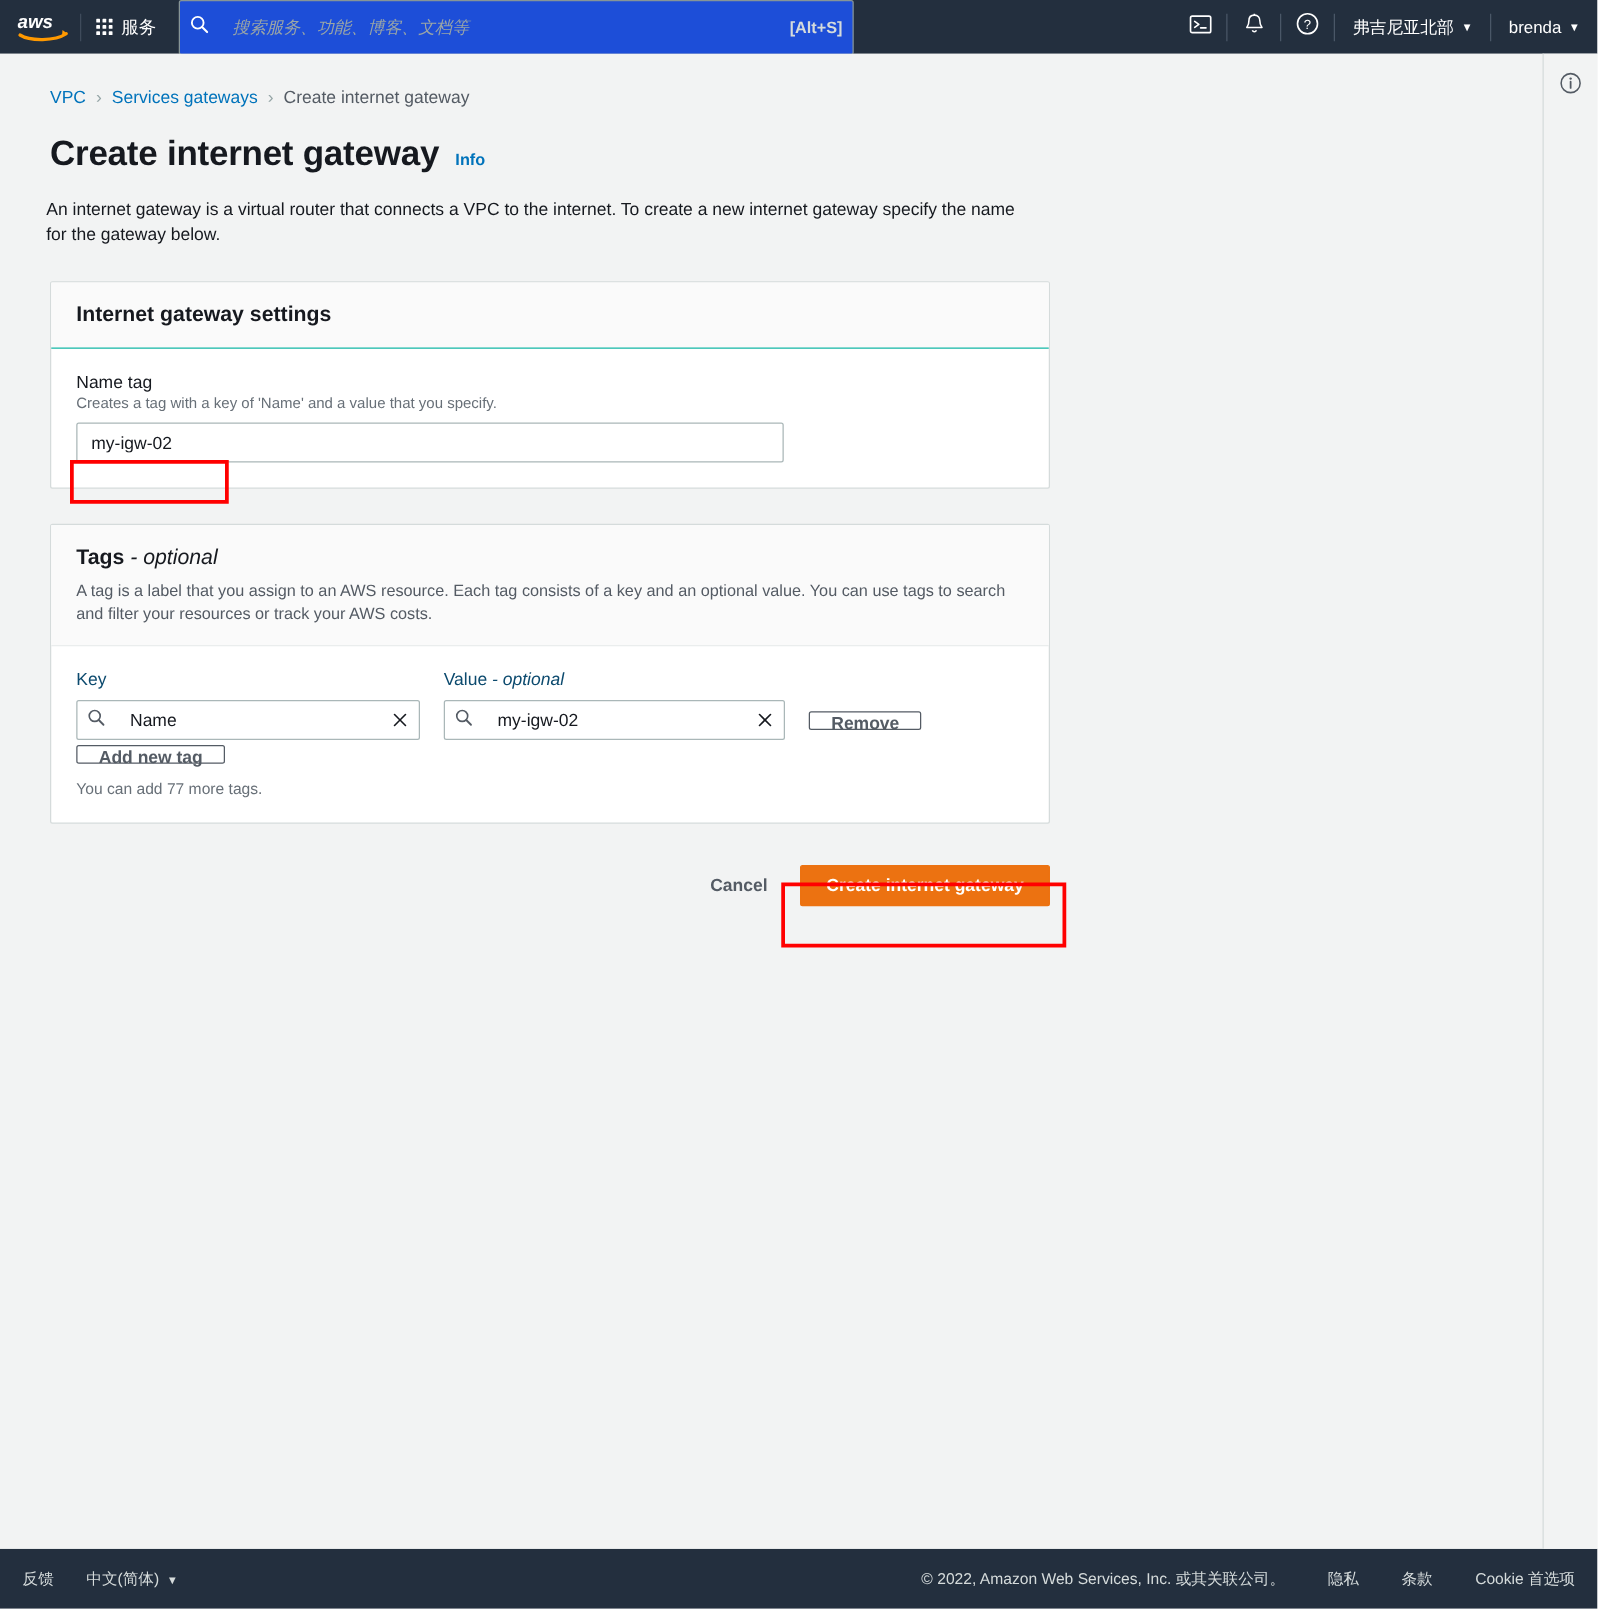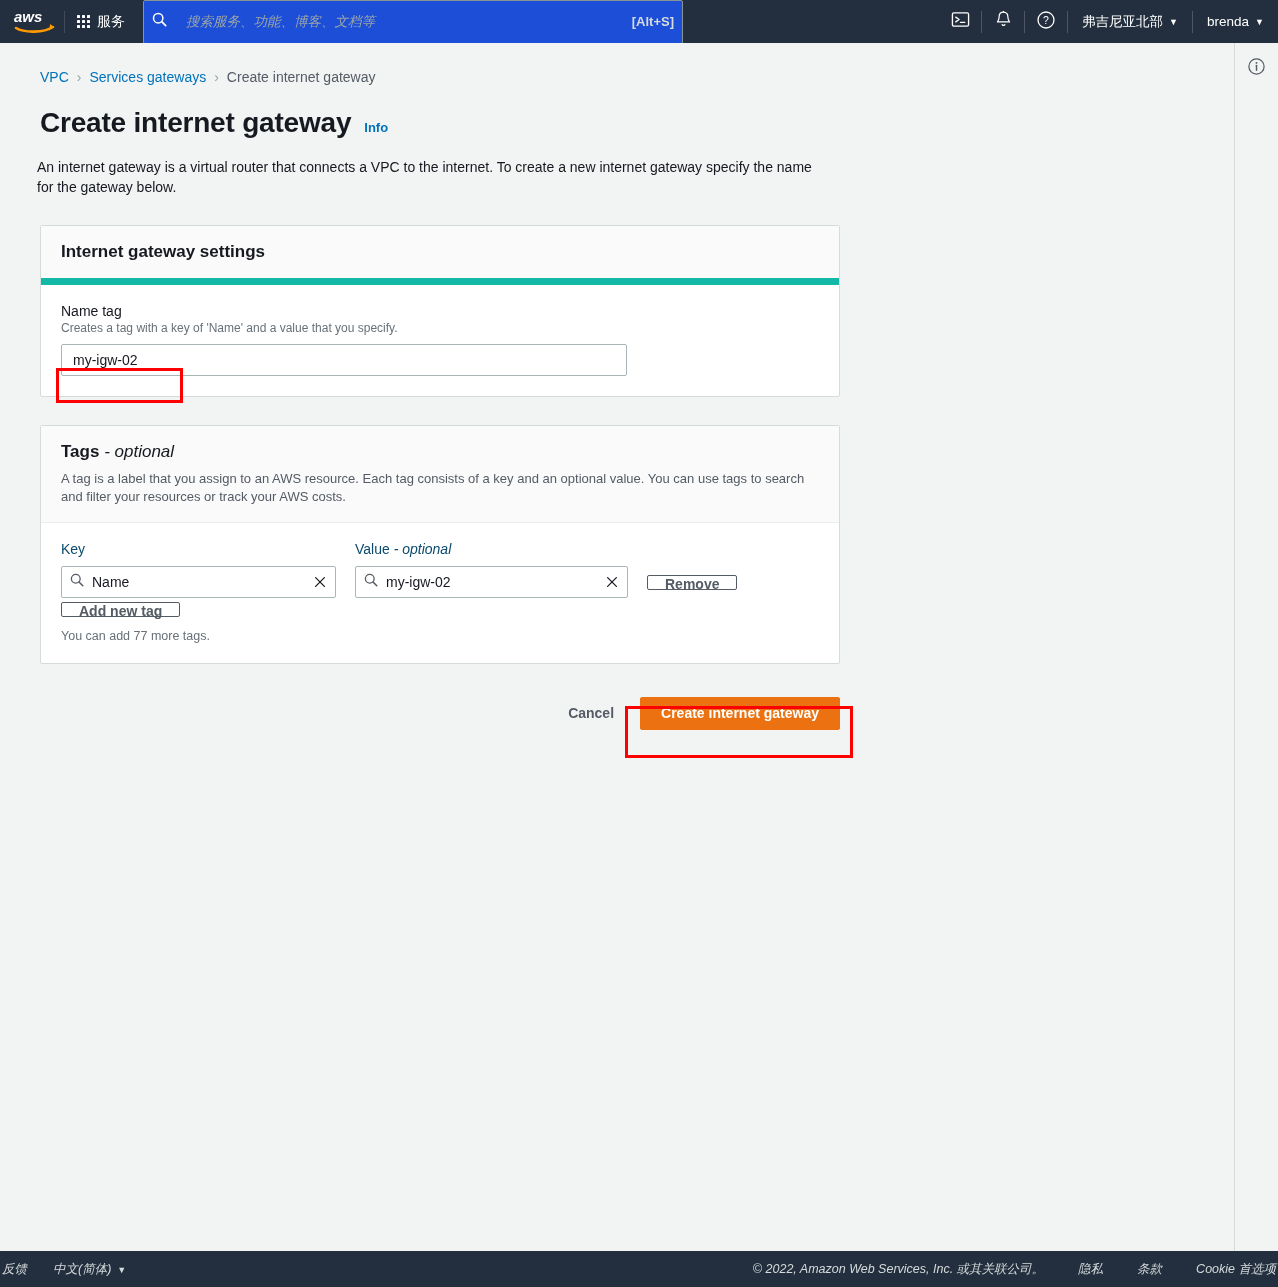--- a/index.html
+++ b/index.html
@@ -162,21 +162,21 @@
   
   .panel {
     margin: 28px 0 0 40px;
     width: 800px;
     background: #ffffff;
     border: 1px solid #d5dbdb;
     border-radius: 2px;
   }
   .panel-head {
     padding: 16px 20px;
-    border-bottom: 7px solid #14b8a6;
+    border-bottom: 1px solid #14b8a6;
     background: #fafafa;
   }
   .panel-head.plain { background: #fafafa; border-bottom: 1px solid #eaeded; }
   .panel-title {
     font-size: 17px; font-weight: 700; color: #16191f; margin: 0;
   }
   .panel-title .opt { font-weight: 400; font-style: italic; color: #16191f; }
   .panel-sub {
     margin: 8px 0 0 0;
     font-size: 13px;
@@ -215,21 +215,21 @@
   .col-val { width: 273px; }
   .col-val .opt { font-style: italic; }
   .tag-row { display: flex; gap: 19px; align-items: center; }
   .inputbox {
     height: 32px;
     border: 1px solid #aab7b8;
     border-radius: 2px;
     background: #ffffff;
     display: flex; align-items: center;
     padding: 0 8px;
-    gap: 8px;
+    gap: 20px;
   }
   .inputbox .val {
     flex: 1 1 auto;
     font-size: 14px;
     color: #16191f;
     white-space: nowrap;
     overflow: hidden;
   }
   .clear-x { cursor: pointer; flex: 0 0 auto; display: flex; }
   .btn {
@@ -285,28 +285,27 @@
     border: 3px solid #ff0000;
     pointer-events: none;
     z-index: 30;
   }
   #annot-name { left: 56px; top: 325px; width: 127px; height: 35px; }
   #annot-create { left: 625px; top: 663px; width: 228px; height: 52px; }
 
   
   .footer {
     flex: 0 0 auto;
-    height: 36px;
+    height: 48px;
     background: #232f3e;
     display: flex;
     align-items: center;
     color: #d5dbdb;
     font-size: 12.5px;
-    padding: 0 2px;
-    font-style: italic;
+    padding: 0 18px;
   }
   .footer-left { display: flex; align-items: center; gap: 26px; }
   .footer-right {
     margin-left: auto;
     display: flex; align-items: center; gap: 34px;
   }
   .f-link { color: #d5dbdb; cursor: pointer; white-space: nowrap; }
   .f-copy { color: #d5dbdb; white-space: nowrap; }
   .lang { display: flex; align-items: center; gap: 6px; cursor: pointer; }
 </style>

